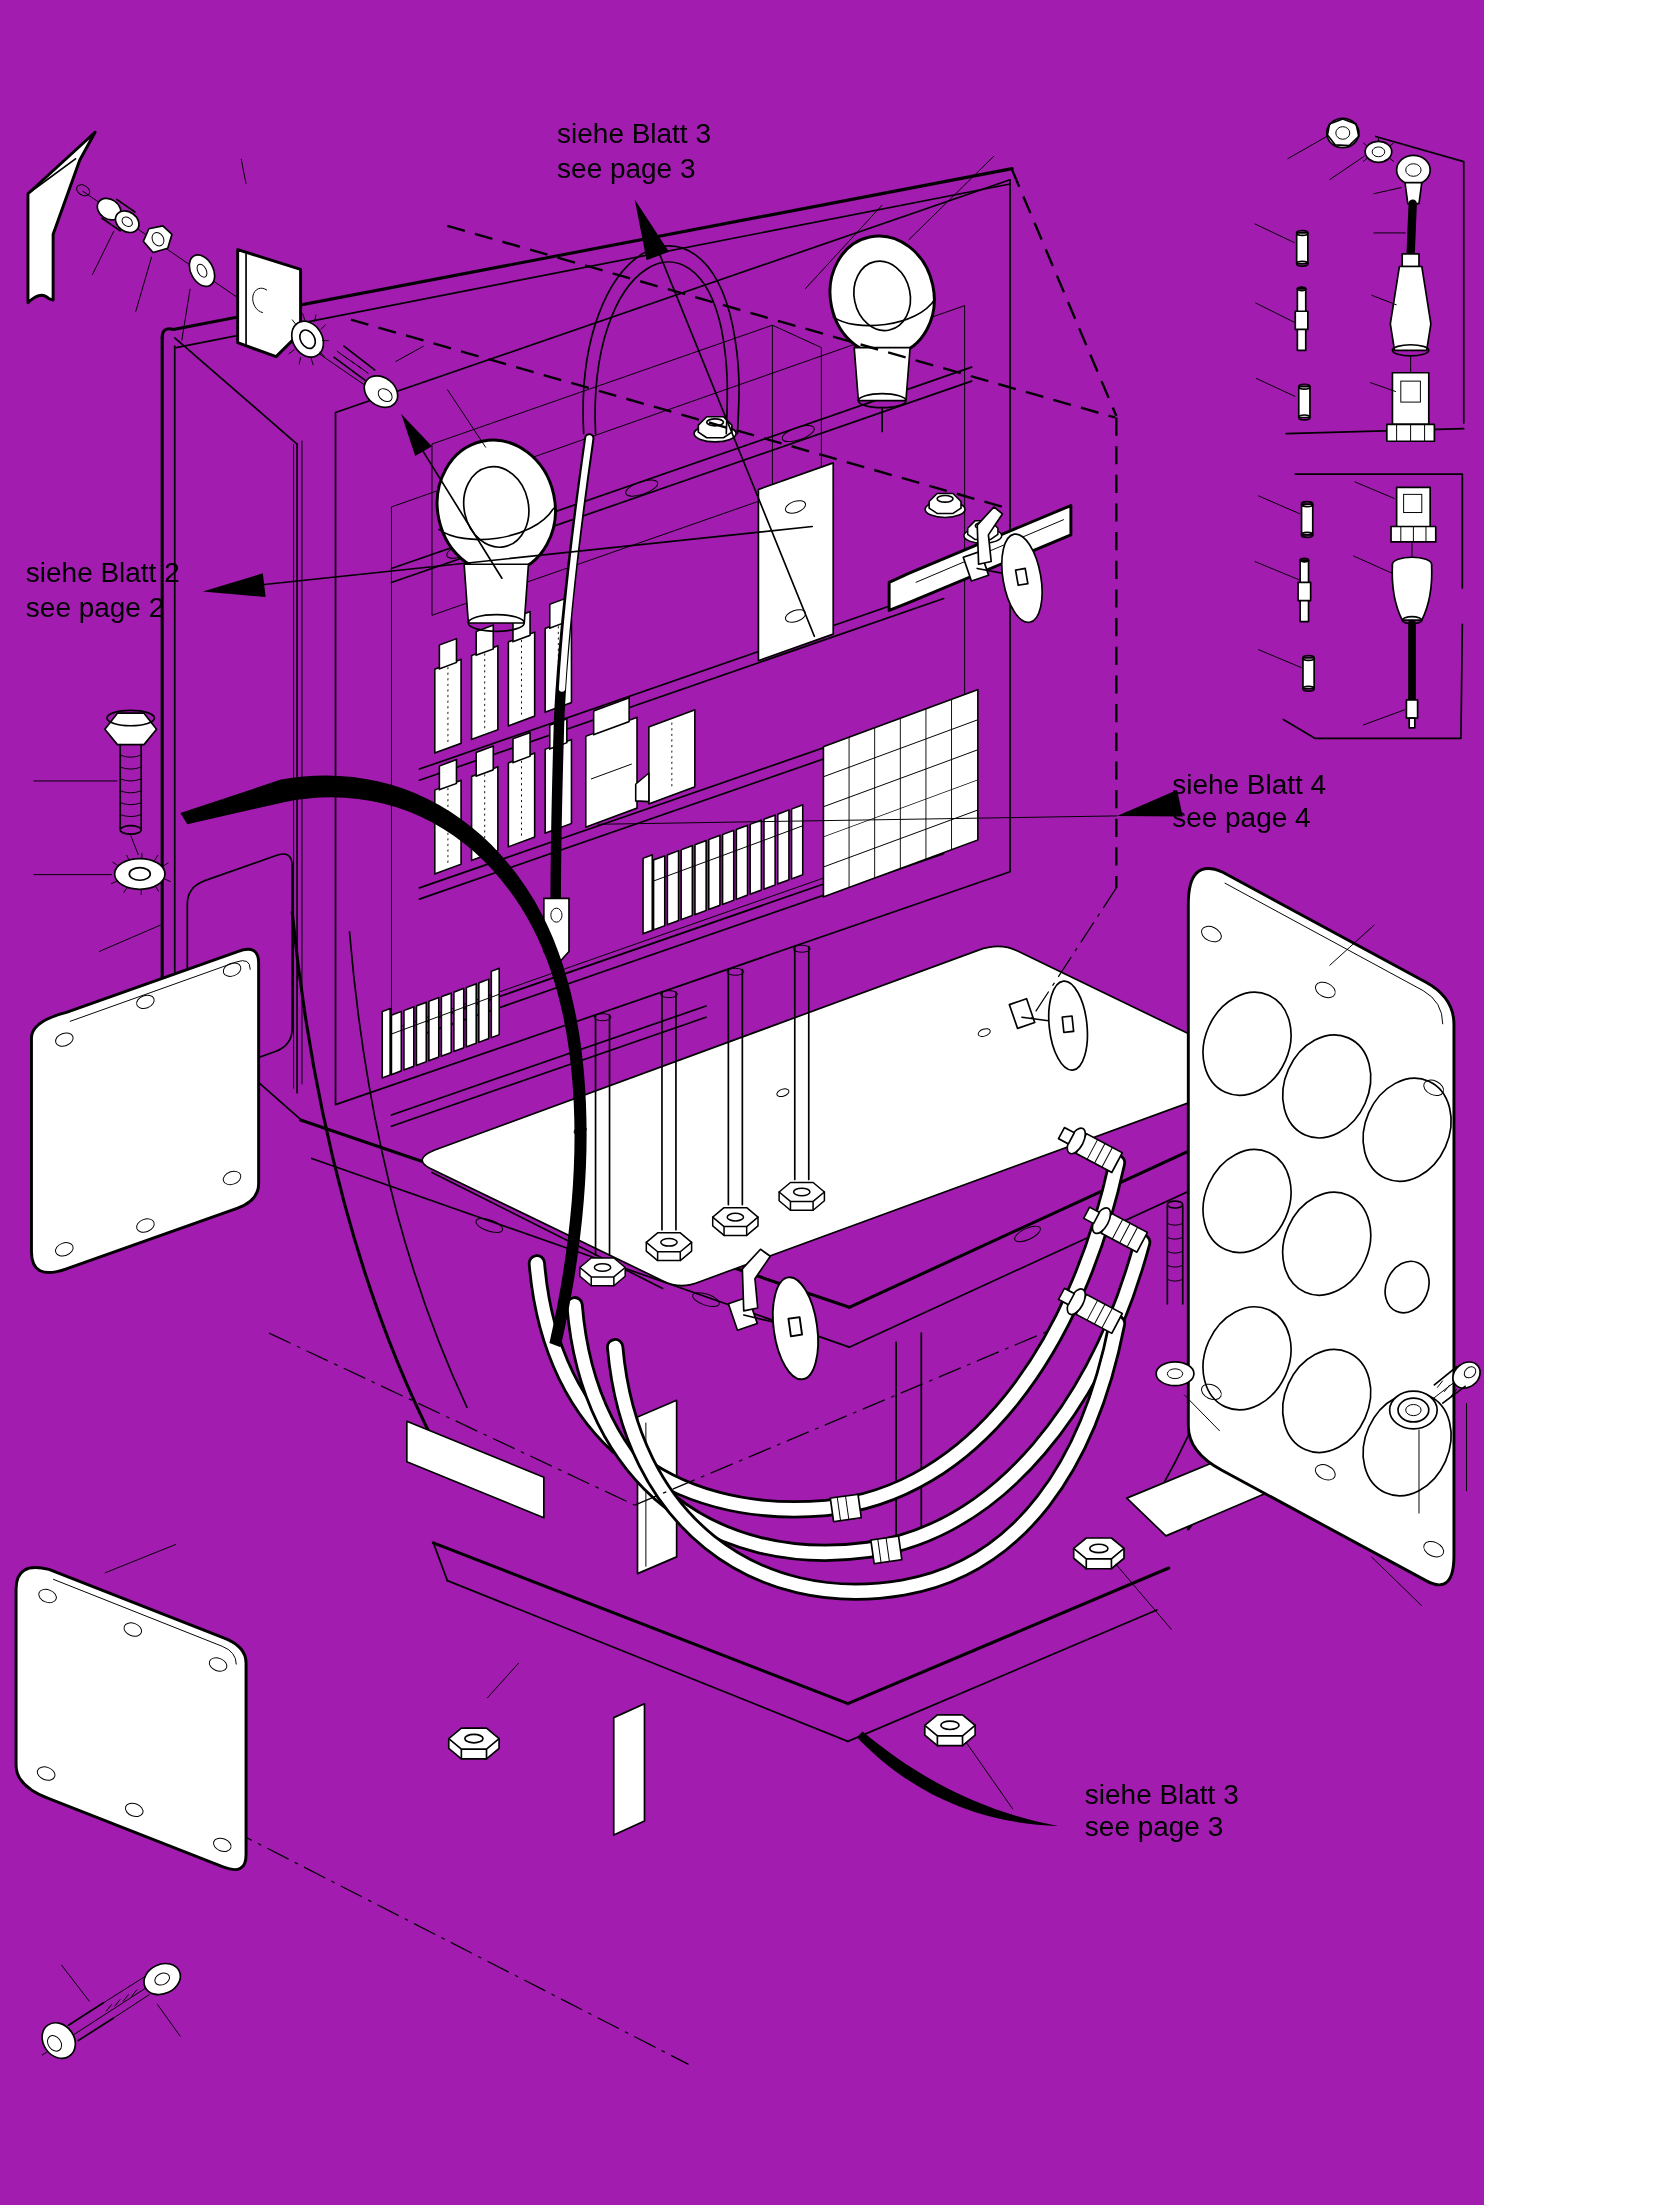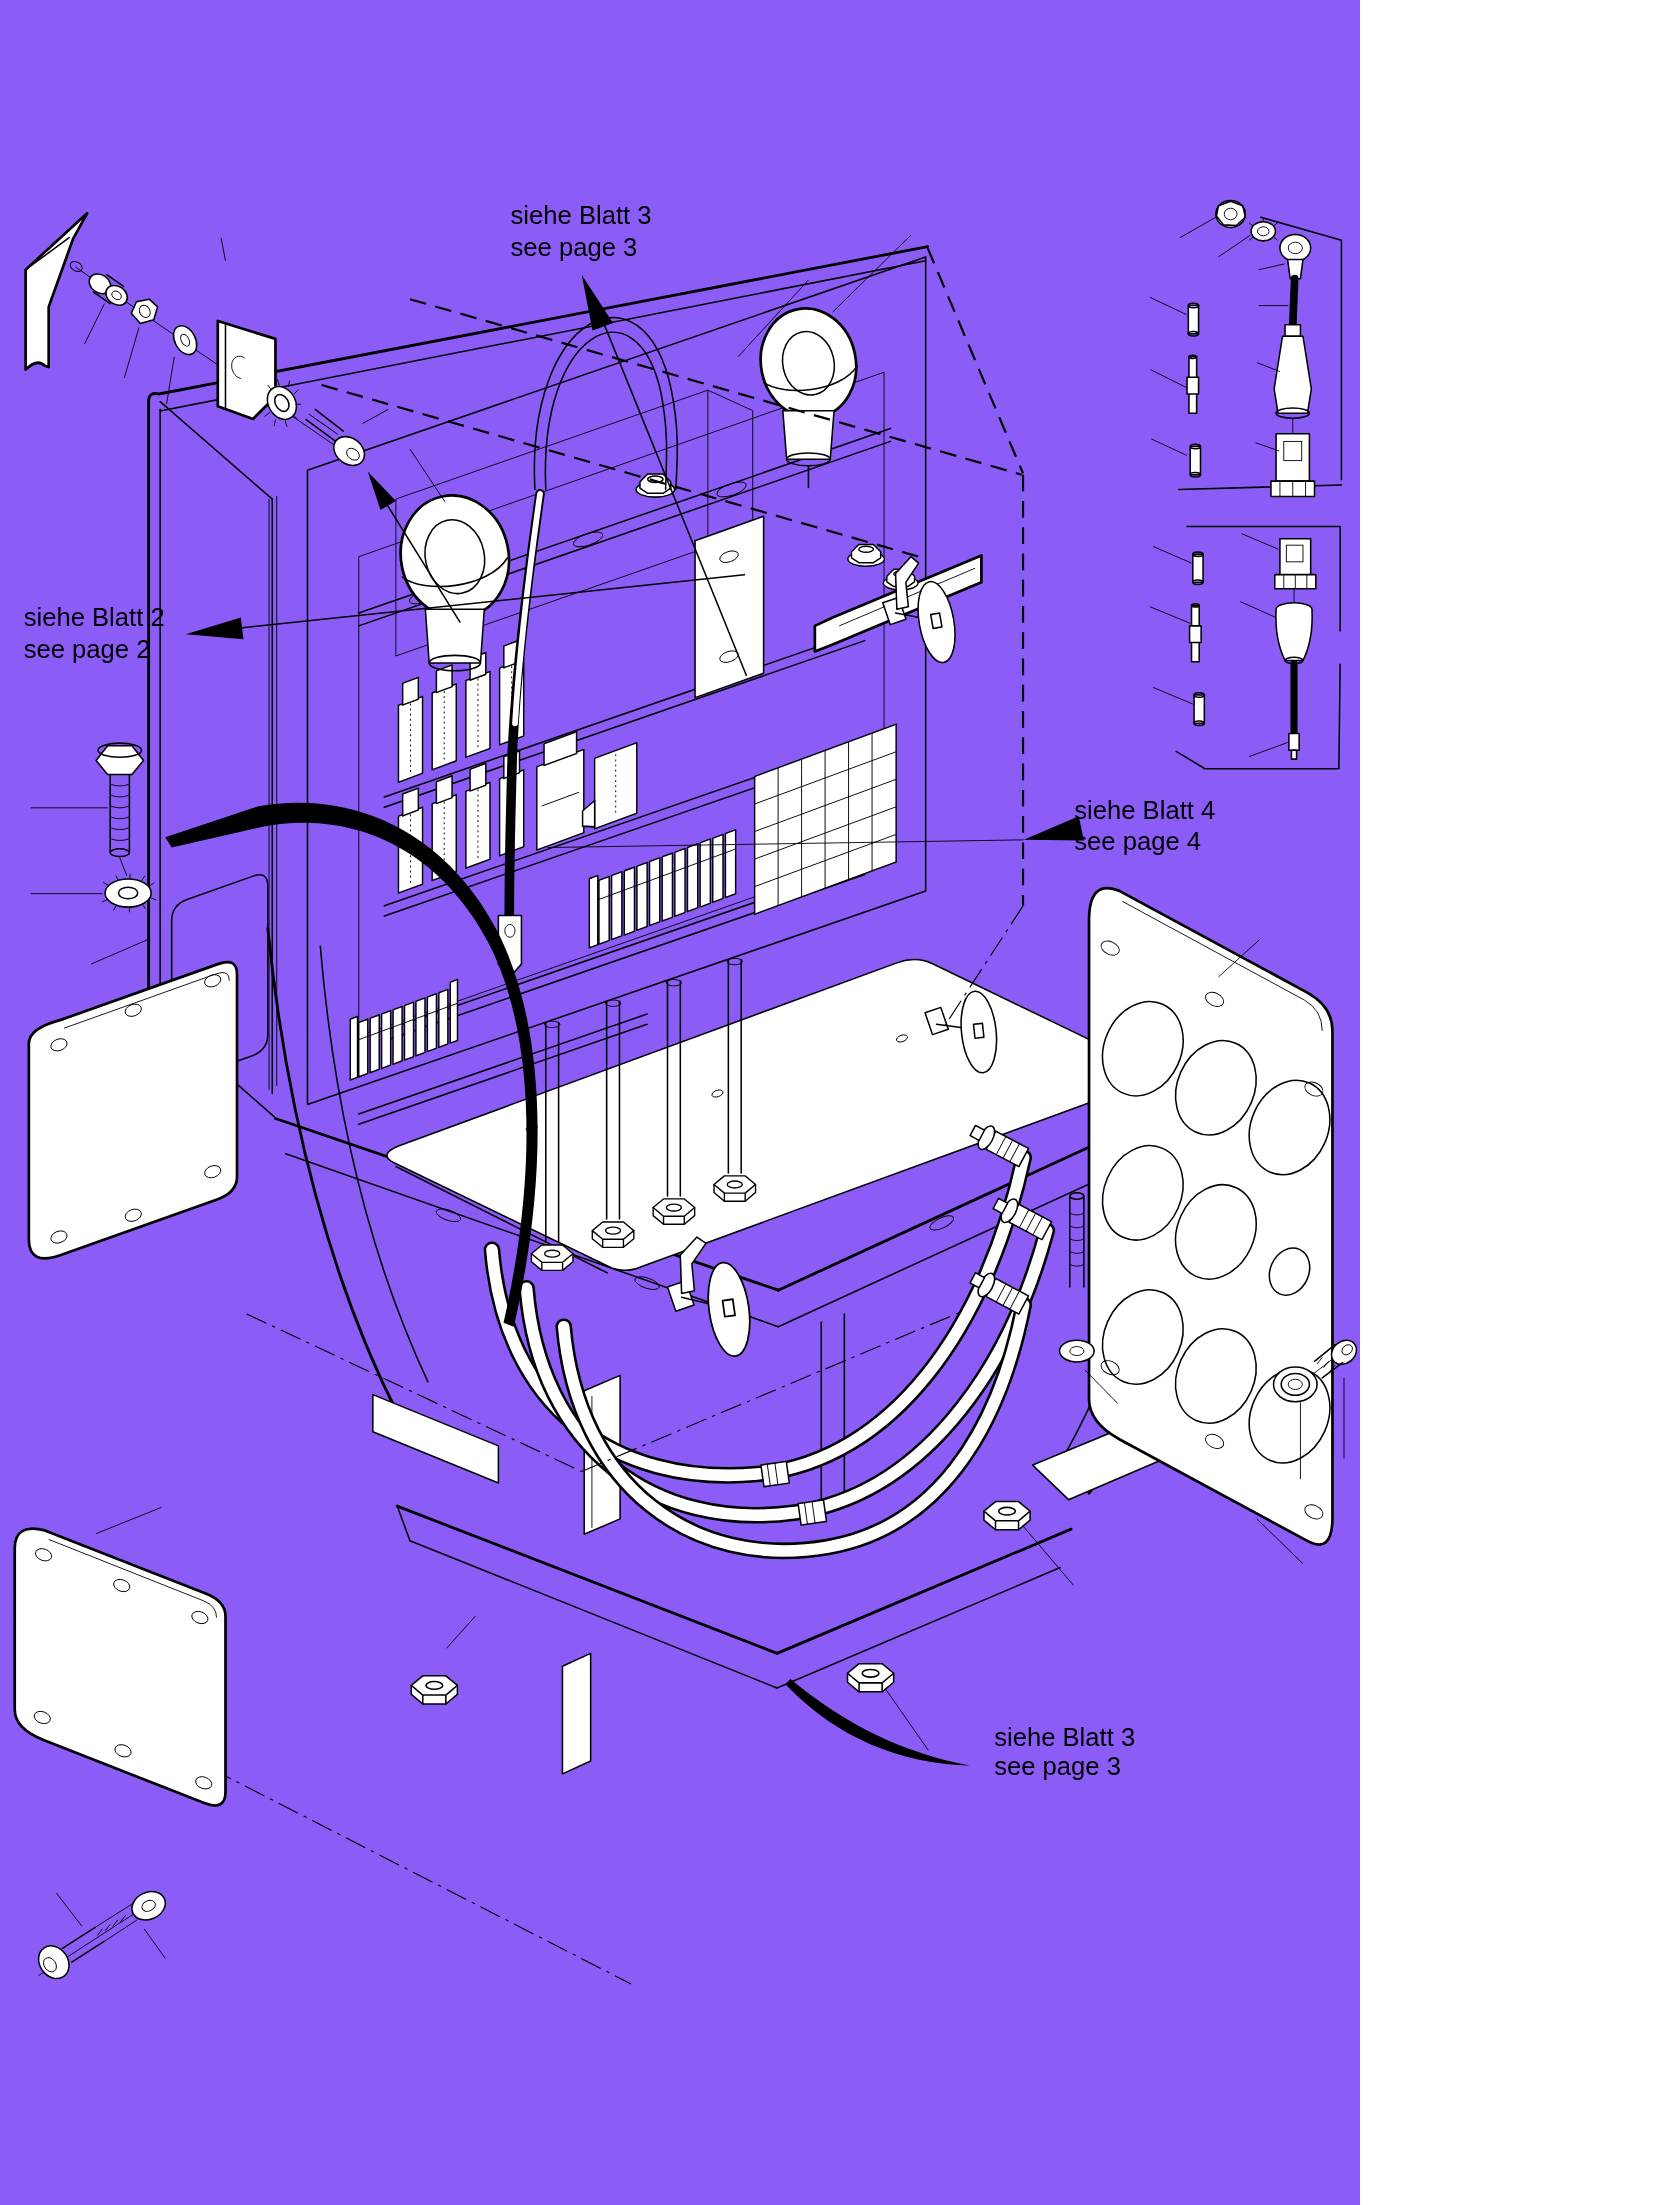--- a/index.html
+++ b/index.html
@@ -1,16 +1,16 @@
 <!DOCTYPE html>
 <html style="font-size:12.5px"><head>
 <meta charset="utf-8">
 <style>
   html,body{margin:0;padding:0;background:#fff;}
-  .stage{width:1360px;height:2205px;position:relative;background:#8b5cf6;overflow:hidden;}
+  .stage{width:1484px;height:2205px;position:relative;background:#a21caf;overflow:hidden;}
   svg{display:block;width:100%;height:100%;}
   .hv{stroke:#000;stroke-width:4.4;fill:none;stroke-linecap:round;stroke-linejoin:round;}
   .md{stroke:#000;stroke-width:2.4;fill:none;stroke-linecap:round;stroke-linejoin:round;}
   .th{stroke:#000;stroke-width:1.4;fill:none;}
   .wfill{fill:#fff;stroke:#000;stroke-width:2.4;stroke-linejoin:round;}
   .wfillh{fill:#fff;stroke:#000;stroke-width:4.2;stroke-linejoin:round;}
   .blk{fill:#000;stroke:none;}
   .dash{stroke:#000;stroke-width:3.4;fill:none;stroke-dasharray:26 15;}
   .ddot{stroke:#000;stroke-width:1.8;fill:none;stroke-dasharray:34 10 5 10;}
   .cableb{stroke:#000;stroke-width:15;fill:none;stroke-linecap:round;}

